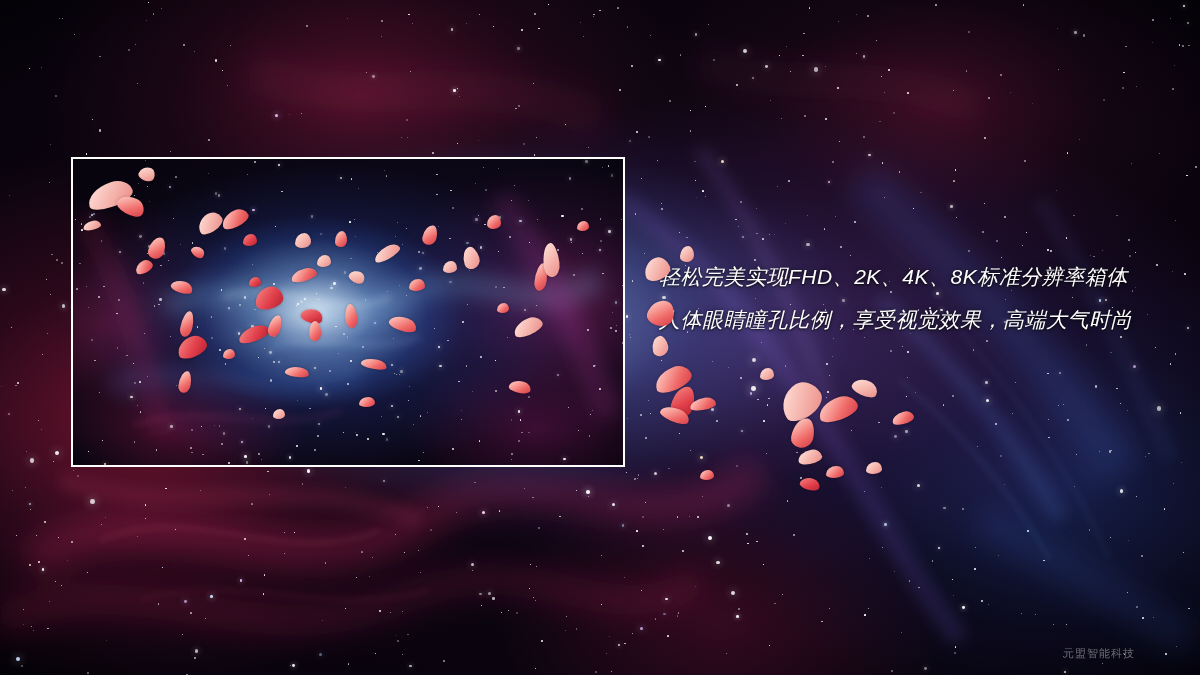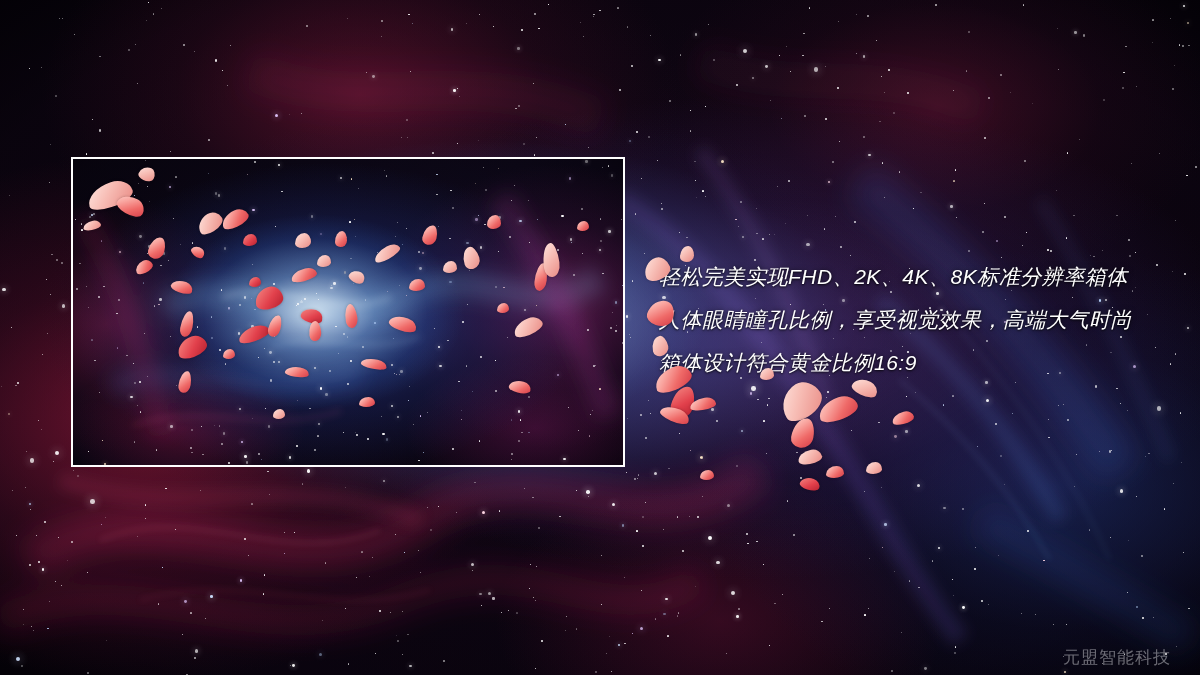--- a/index.html
+++ b/index.html
@@ -121,21 +121,21 @@
     letter-spacing: 0.5px;
     white-space: nowrap;
     text-shadow: 0 0 5px rgba(0,0,0,0.65), 0 1px 2px rgba(0,0,0,0.7);
   }
 
   
   .watermark {
     position: absolute;
     left: 1063px;
     top: 646px;
-    font-size: 17px;
+    font-size: 11px;
     letter-spacing: 1px;
     color: rgba(190,190,195,0.55);
     white-space: nowrap;
   }
 </style>
 </head>
 <body>
 
 <div id="slide">
 
@@ -1317,21 +1317,20 @@
         <div class="petal" style="left: 436px; top: 222px; width: 22px; height: 12px; transform: rotate(14deg);"></div>
         <div class="petal" style="left: 286px; top: 238px; width: 16px; height: 10px; transform: rotate(0deg);"></div>
         <div class="petal pale" style="left: 200px; top: 250px; width: 12px; height: 10px; transform: rotate(0deg);"></div>
         <div class="petal" style="left: 504px; top: 62px; width: 12px; height: 10px; transform: rotate(0deg);"></div>
       </div>
   </div>
 
   <div class="body-copy">
     <div class="line">轻松完美实现FHD、2K、4K、8K标准分辨率箱体</div>
     <div class="line">人体眼睛瞳孔比例，享受视觉效果，高端大气时尚</div>
-    <div class="line">箱体设计符合黄金比例16:9</div>
   </div>
 
   <div class="watermark">元盟智能科技</div>
 
 <div class="petal pale" style="left: 644px; top: 258px; width: 26px; height: 22px; transform: rotate(-20deg);"></div>
     <div class="petal" style="left: 648px; top: 300px; width: 26px; height: 26px; transform: rotate(18deg);"></div>
     <div class="petal pale" style="left: 652px; top: 336px; width: 16px; height: 20px; transform: rotate(-12deg);"></div>
     <div class="petal" style="left: 654px; top: 368px; width: 38px; height: 22px; transform: rotate(-22deg);"></div>
     <div class="petal deep" style="left: 672px; top: 386px; width: 22px; height: 32px; transform: rotate(14deg);"></div>
     <div class="petal" style="left: 660px; top: 408px; width: 30px; height: 14px; transform: rotate(24deg);"></div>

